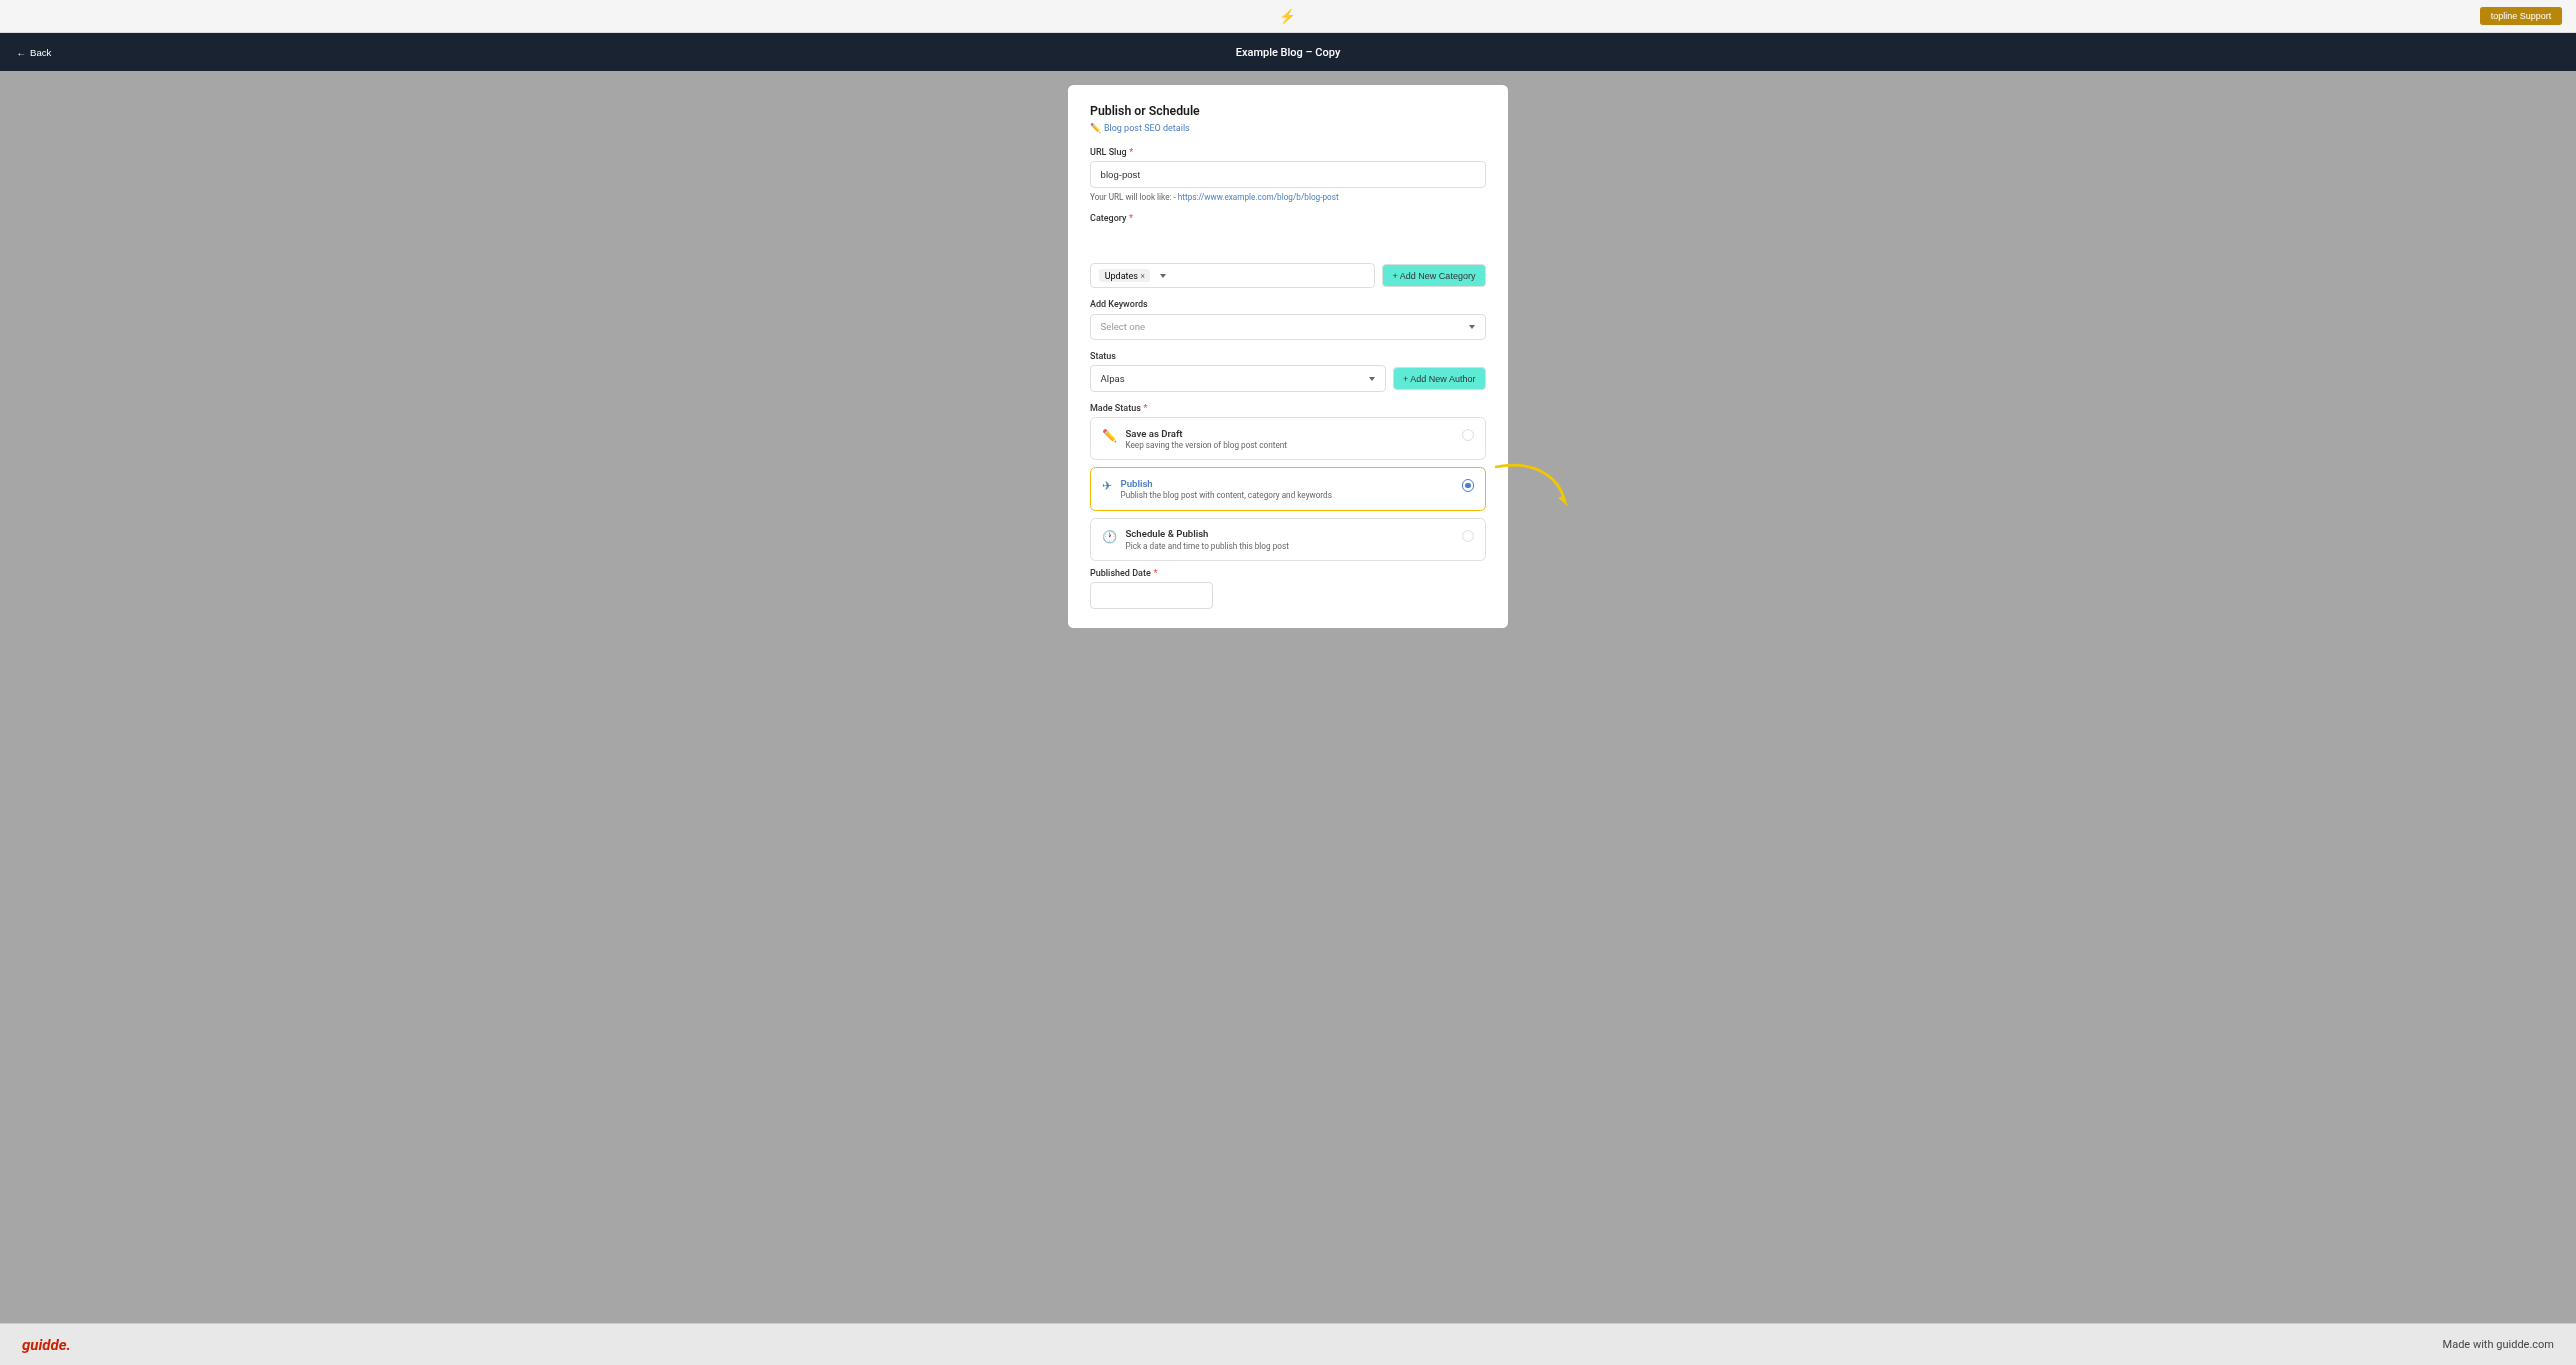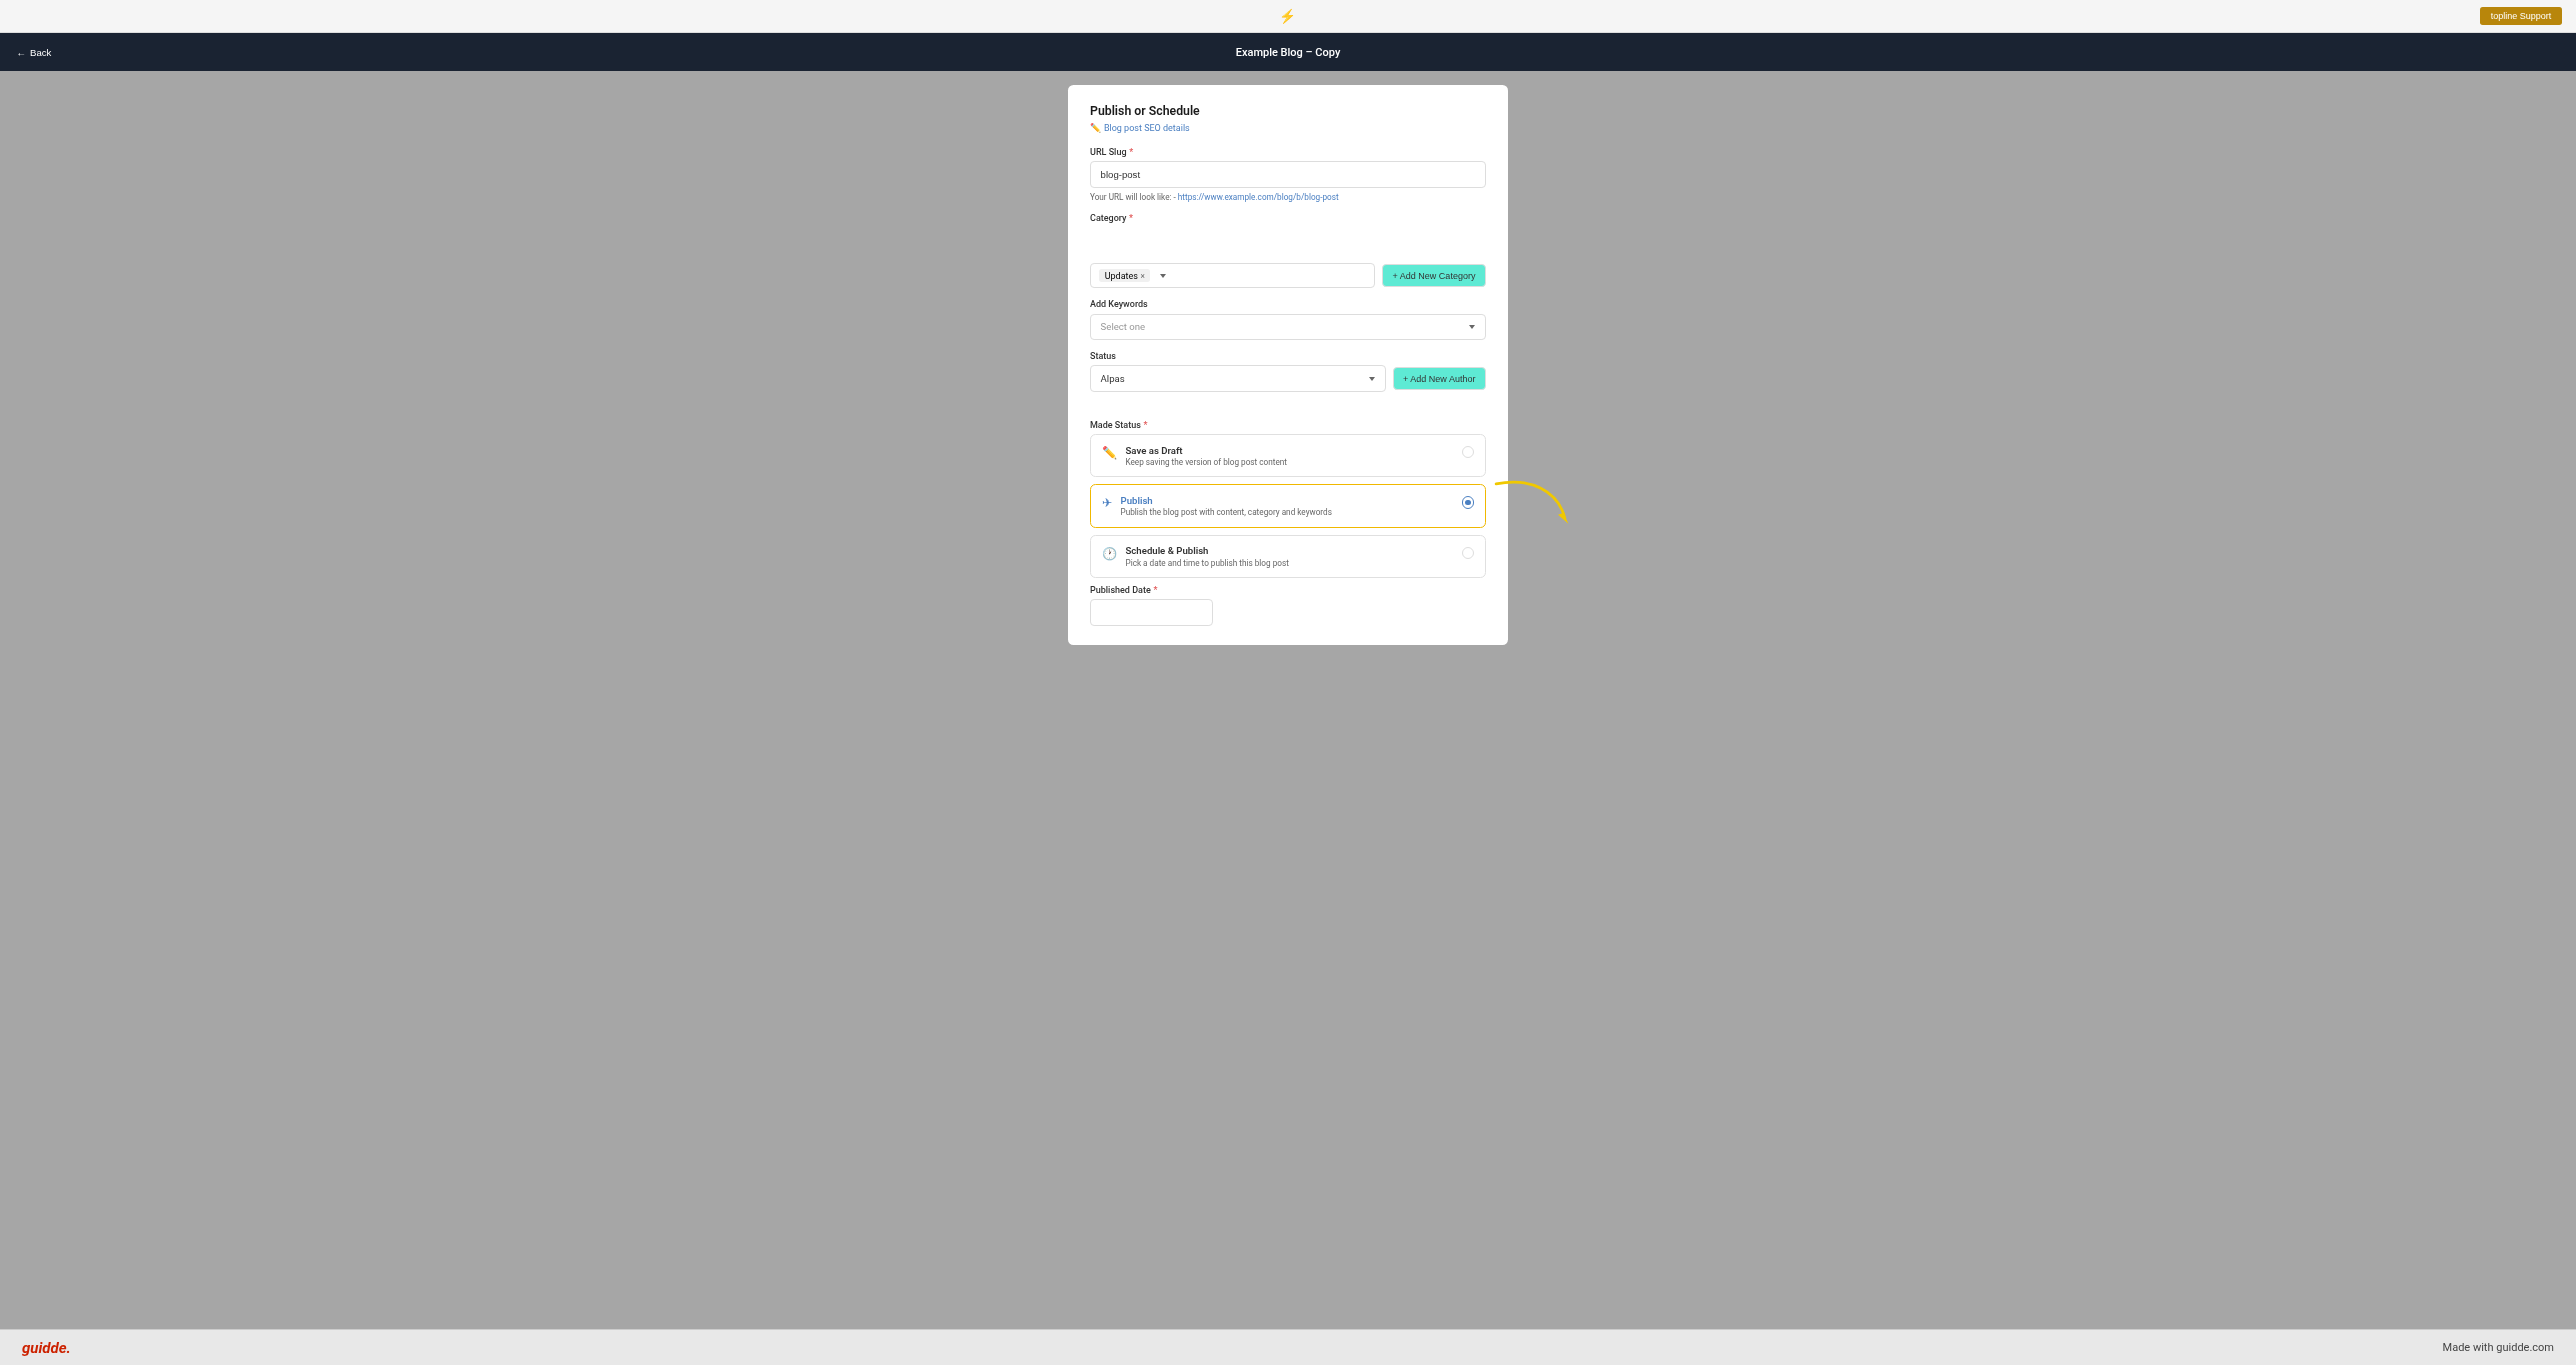--- a/index.html
+++ b/index.html
@@ -195,21 +195,21 @@
       display: flex;
       align-items: center;
       justify-content: space-between;
       margin-bottom: 11px;
     }
 
     .author-row {
       display: flex;
       gap: 6.8px;
       align-items: center;
-      margin-bottom: 28px;
+      margin-bottom: 11px;
     }
     .author-select {
       flex: 1;
       padding: 6.8px 9.6px;
       border: 0.7px solid #ddd;
       border-radius: 4.1px;
       font-size: 9.6px;
       color: #333;
       display: flex;
       align-items: center;
@@ -295,21 +295,21 @@
     }
 
     
     .published-section {
       margin-top: 5.5px;
     }
 
     
     .footer {
       background: #e8e8e8;
-      height: 36px;
+      height: 42px;
       display: flex;
       align-items: center;
       justify-content: space-between;
       padding: 0 22px;
       border-top: 0.7px solid #ccc;
     }
     .guidde-logo {
       font-size: 15px;
       font-weight: 700;
       color: #cc2200;

